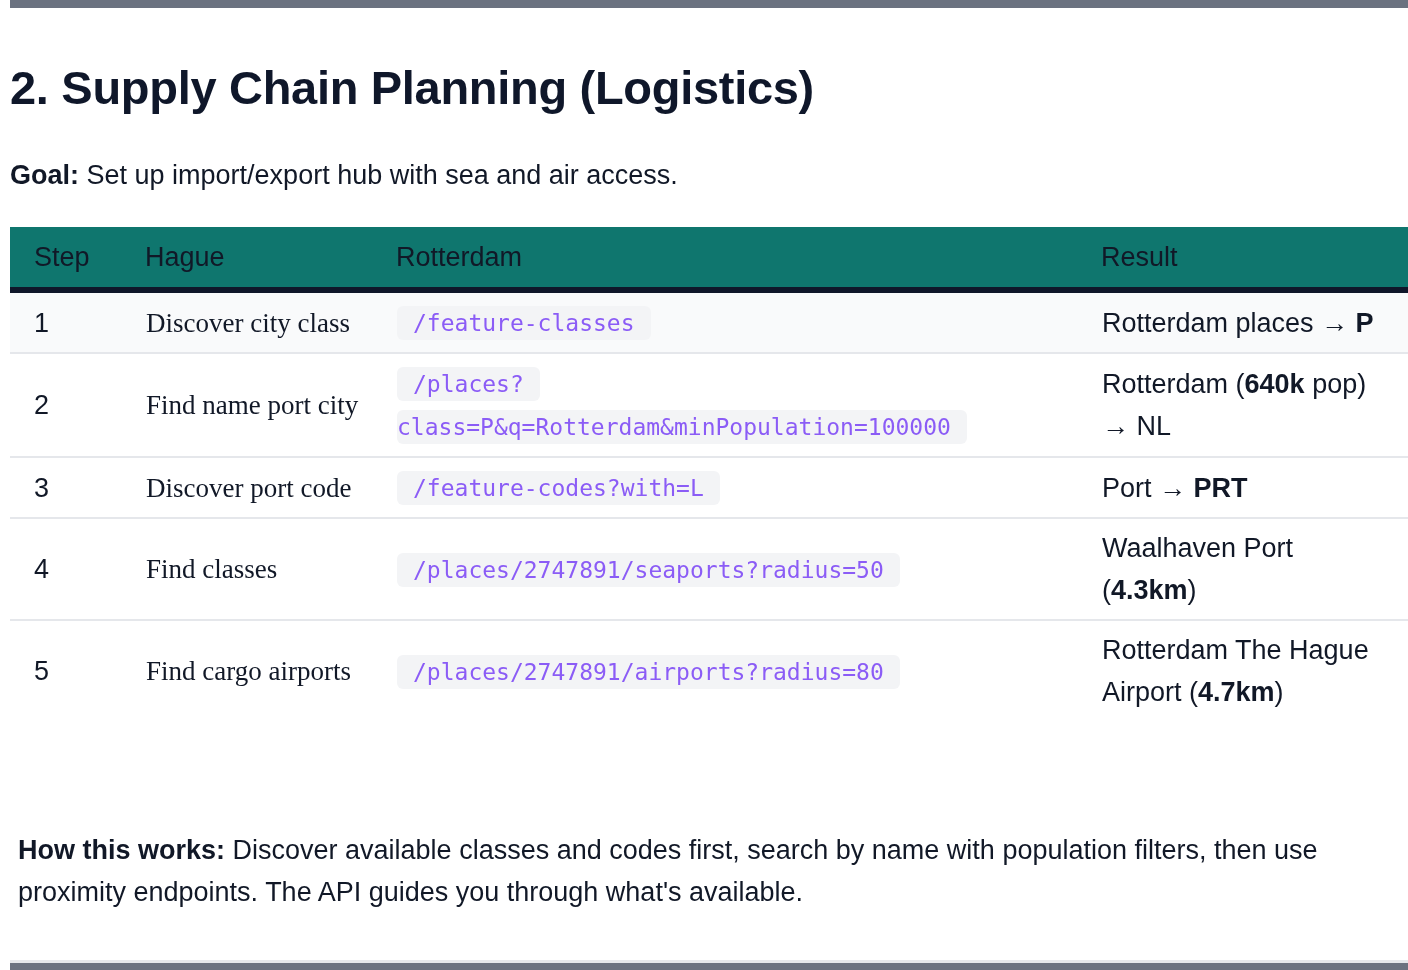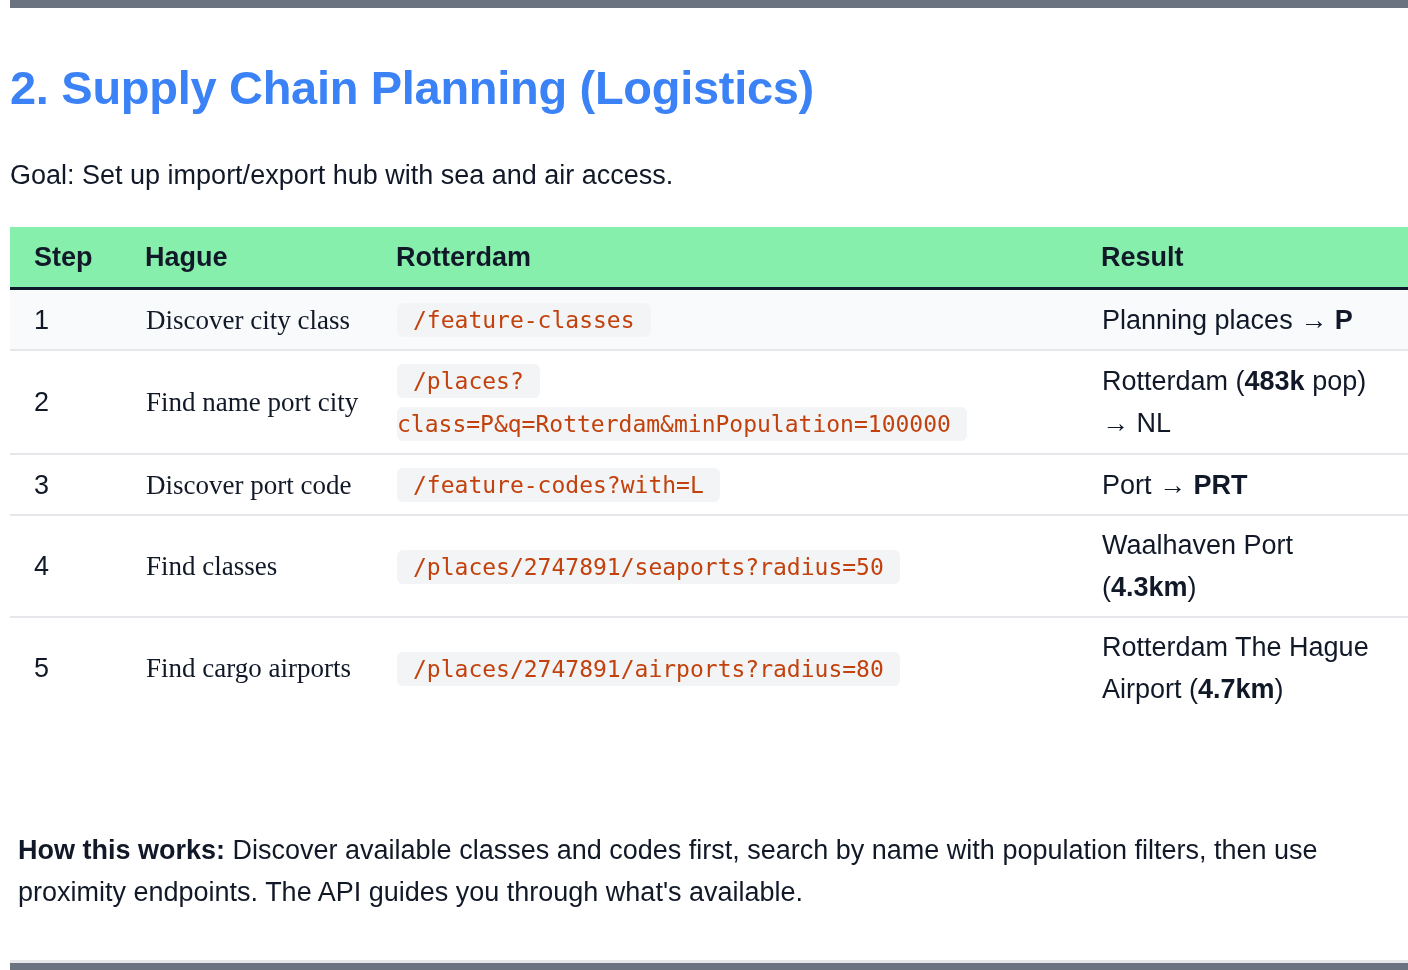--- a/index.html
+++ b/index.html
@@ -47,70 +47,70 @@
     }
     h2.section-title {
       margin: 0;
       position: absolute;
       top: 58px;
       left: 0;
       font-size: 47px;
       font-weight: 700;
       letter-spacing: -0.3px;
       line-height: 60px;
-      color: #3b82f6;
+      color: #0f172a;
       white-space: nowrap;
     }
     .goal {
       position: absolute;
       top: 157px;
       left: 0;
       font-size: 27px;
       line-height: 36px;
       margin: 0;
       white-space: nowrap;
     }
-    .goal b { font-weight: 400; }
+    .goal b { font-weight: 700; }
     table.steps {
       position: absolute;
       top: 227px;
       left: 0;
       width: 1398px;
       border-collapse: collapse;
       font-size: 27px;
       line-height: 42px;
     }
     table.steps thead th {
-      background: #86efac;
+      background: #0f766e;
       text-align: left;
-      font-weight: 700;
+      font-weight: 400;
       height: 60px;
       padding: 0;
-      border-bottom: 3px solid #0f172a;
+      border-bottom: 6px solid #0f172a;
       color: #111827;
     }
     table.steps th.c-step, table.steps td.c-step { width: 110px; padding-left: 24px; }
     table.steps th.c-what, table.steps td.c-what { width: 230px; }
     table.steps th.c-endpoint, table.steps td.c-endpoint { width: 703px; }
     table.steps th.c-result, table.steps td.c-result { }
     table.steps tbody td {
       border-bottom: 2px solid #e5e7eb;
       vertical-align: middle;
       padding-top: 8px;
       padding-bottom: 8px;
       color: #111827;
     }
     table.steps tbody tr.row-hover td { background: #f9fafb; }
     table.steps tbody tr:last-child td { border-bottom: none; }
     td.c-what { padding-right: 20px; font-family: Liberation Serif, serif; }
     td.c-result { padding-right: 20px; }
     code.endpoint {
       font-family: "DejaVu Sans Mono", "Liberation Mono", monospace;
       font-size: 23px;
-      color: #c2410c;
+      color: #8b5cf6;
       background: #f3f4f6;
       border-radius: 6px;
       padding: 4px 16px;
       line-height: 42px;
       -webkit-box-decoration-break: clone;
       box-decoration-break: clone;
     }
     code.endpoint.wrap {
       padding: 4px 16px 4px 0;
     }
@@ -143,27 +143,27 @@
         <th class="c-what">Hague</th>
         <th class="c-endpoint">Rotterdam</th>
         <th class="c-result">Result</th>
       </tr>
     </thead>
     <tbody>
       <tr class="row-hover">
         <td class="c-step">1</td>
         <td class="c-what">Discover city class</td>
         <td class="c-endpoint"><code class="endpoint">/feature-classes</code></td>
-        <td class="c-result result"><span>Planning places → </span><b>P</b><span></span></td>
+        <td class="c-result result"><span>Rotterdam places → </span><b>P</b><span></span></td>
       </tr>
       <tr>
         <td class="c-step">2</td>
         <td class="c-what">Find name port city</td>
         <td class="c-endpoint"><code class="endpoint">/places?</code><br><code class="endpoint wrap">class=P&amp;q=Rotterdam&amp;minPopulation=100000</code></td>
-        <td class="c-result result"><span>Rotterdam (</span><b>483k</b><span> pop) → NL</span></td>
+        <td class="c-result result"><span>Rotterdam (</span><b>640k</b><span> pop) → NL</span></td>
       </tr>
       <tr>
         <td class="c-step">3</td>
         <td class="c-what">Discover port code</td>
         <td class="c-endpoint"><code class="endpoint">/feature-codes?with=L</code></td>
         <td class="c-result result"><span>Port → </span><b>PRT</b><span></span></td>
       </tr>
       <tr>
         <td class="c-step">4</td>
         <td class="c-what">Find classes</td>

